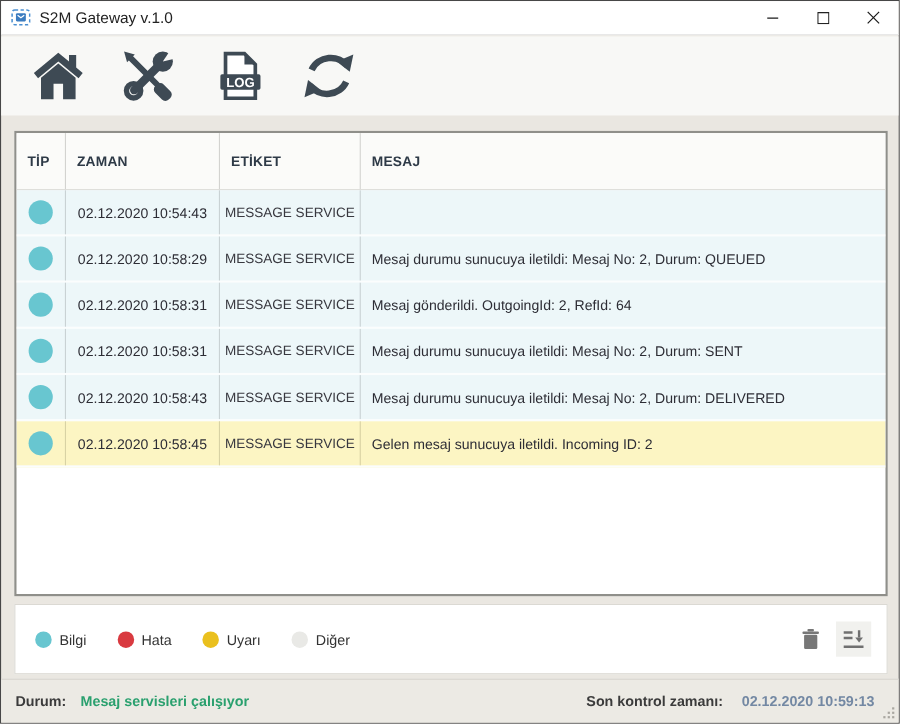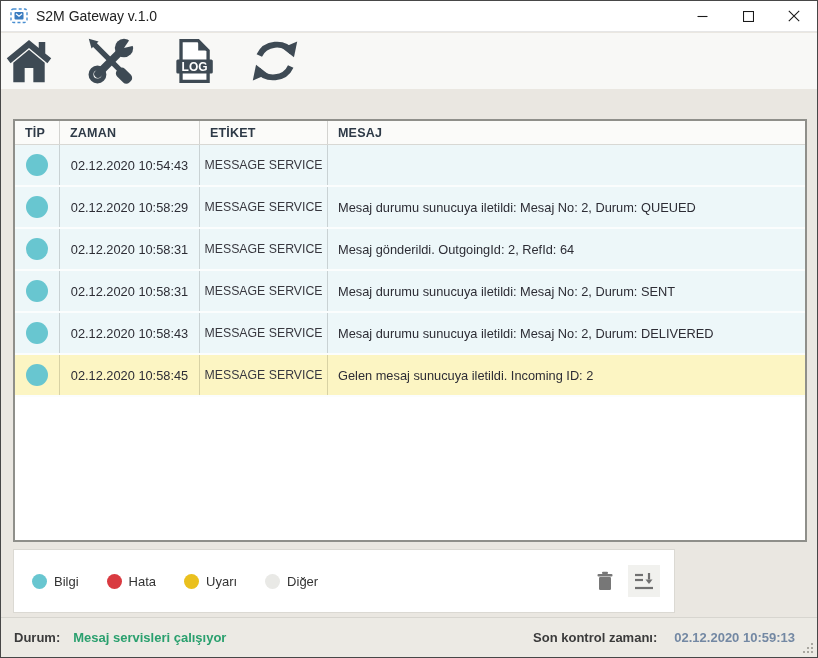--- a/index.html
+++ b/index.html
@@ -14,32 +14,32 @@
     position:absolute; top:0; left:0; right:0; height:31px;
     background:#ffffff; border-bottom:1px solid #e6e6e6;
     display:flex; align-items:center;
   }
   .app-icon { margin-left:9px; width:18px; height:18px; flex:0 0 auto; }
   .title-text { margin-left:8px; font-size:14px; color:#222222; }
   .win-controls { margin-left:auto; display:flex; height:100%; }
   .win-btn { width:46px; height:100%; display:flex; align-items:center; justify-content:center; background:transparent; border:none; cursor:pointer; }
   
   .toolbar {
-    position:absolute; top:32px; left:0; right:0; height:56px;
-    background:#f8f8f6; display:flex; align-items:center; padding-left:0; gap:26px;
+    position:absolute; top:32px; left:0; right:0; height:72px;
+    background:#f8f8f6; display:flex; align-items:center; padding-left:24px; gap:26px;
   }
   .tool-btn { width:56px; height:56px; border:none; background:transparent; display:flex; align-items:center; justify-content:center; cursor:pointer; }
   
   .log-table {
     position:absolute; left:12px; top:118px; width:794px; height:423px;
     background:#ffffff; border:2px solid #8f8f8a; overflow:hidden;
   }
   .thead {
     display:grid; grid-template-columns:45px 140px 128px 1fr;
-    height:24px; background:#fbfbf9; border-bottom:1px solid #d8d8d4;
+    height:52px; background:#fbfbf9; border-bottom:1px solid #d8d8d4;
   }
   .th {
     display:flex; align-items:center; padding-left:10px;
     font-weight:bold; font-size:12.5px; color:#2e3a47; letter-spacing:0.2px;
     border-right:1px solid #d3d3d0; cursor:default;
   }
   .th:last-child { border-right:none; }
   .trow {
     display:grid; grid-template-columns:45px 140px 128px 1fr;
     height:42px; background:#edf7f9; border-bottom:2px solid #fbfdfd; cursor:pointer;
@@ -49,21 +49,21 @@
     display:flex; align-items:center; overflow:hidden;
     font-size:12.8px; color:#2d2d35; border-right:1px solid #c9d2d4;
   }
   .trow.highlight .td { border-right-color:#d8d2a4; }
   .td.c-tip, .td.c-zaman, .td.c-etiket { justify-content:center; }
   .td.c-etiket { font-size:12.3px; color:#38383f; }
   .td.c-mesaj { padding-left:10px; border-right:none; white-space:pre; }
   .dot { width:22px; height:22px; border-radius:50%; background:#68c6d0; }
   
   .legend-panel {
-    position:absolute; left:12px; top:548px; width:662px; height:64px;
+    position:absolute; left:12px; top:548px; width:794px; height:64px;
     background:#ffffff; border:1px solid #dbd9d3;
     display:flex; align-items:center;
   }
   .legend-items { display:flex; align-items:center; gap:28px; margin-left:18px; }
   .legend-item { display:flex; align-items:center; gap:7px; font-size:13px; color:#333333; cursor:pointer; }
   .legend-dot { width:15px; height:15px; border-radius:50%; flex:0 0 auto; }
   .panel-actions { margin-left:auto; margin-right:14px; display:flex; align-items:center; gap:14px; }
   .icon-btn { border:none; background:transparent; display:flex; align-items:center; justify-content:center; cursor:pointer; }
   .icon-btn.boxed { width:32px; height:32px; background:#f1f1ee; }
   

